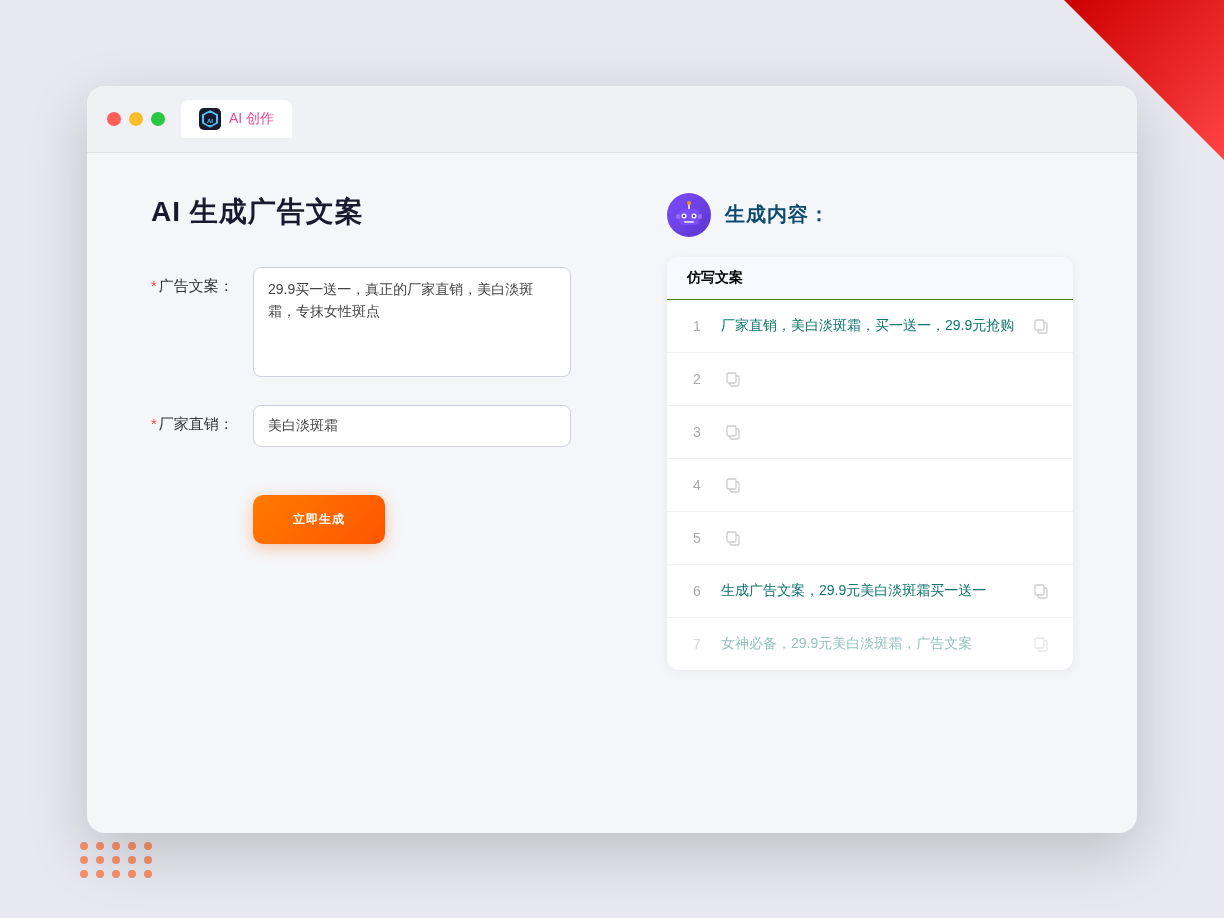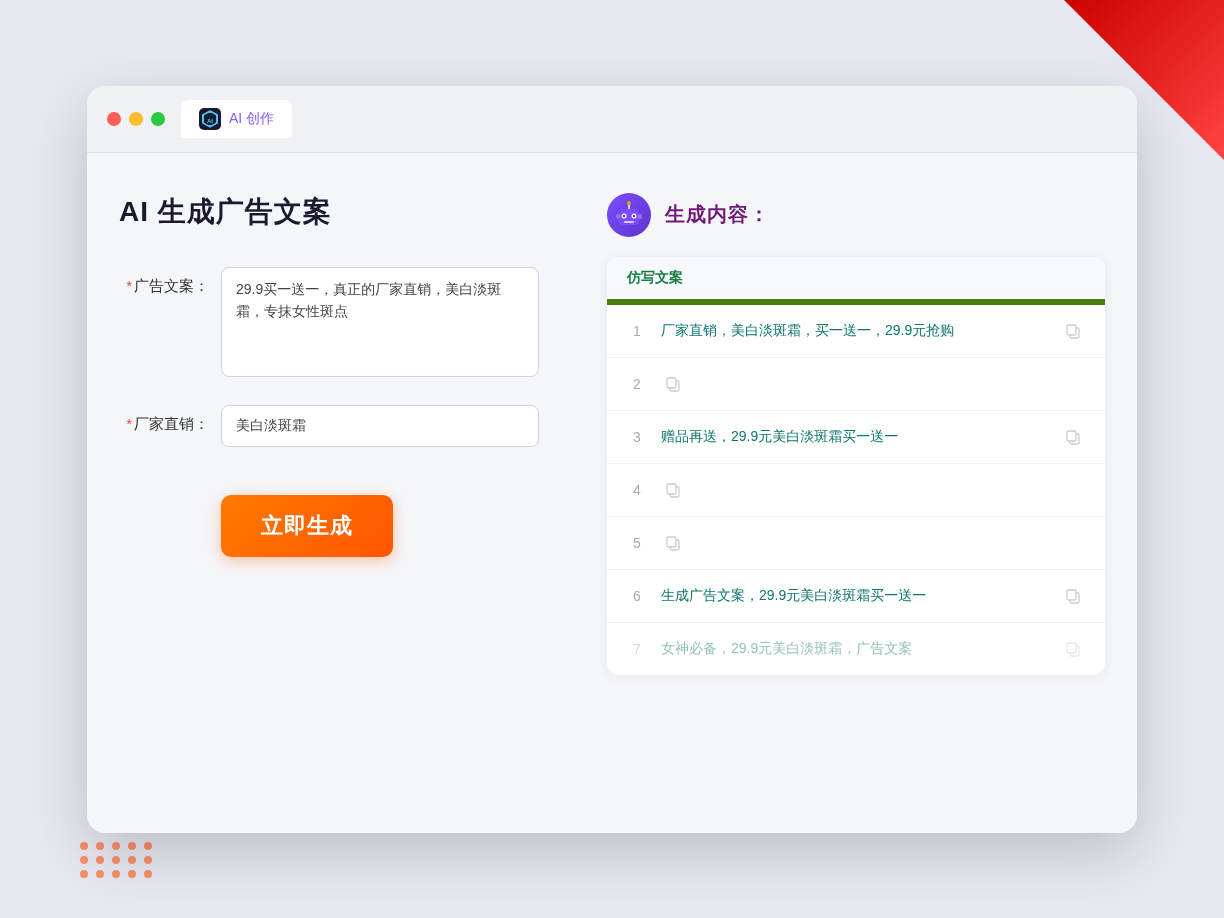--- a/index.html
+++ b/index.html
@@ -78,21 +78,21 @@
     .tl-green { background: #28c840; }
 
     .tab {
       display: flex;
       align-items: center;
       gap: 8px;
       background: #fff;
       border-radius: 8px 8px 0 0;
       padding: 8px 18px;
       font-size: 14px;
-      color: #8b5cf6;
+      color: #ec4899;
       font-weight: 500;
     }
 
     
     .ai-icon-tab {
       width: 22px;
       height: 22px;
       background: #1a1a2e;
       border-radius: 5px;
       display: flex;
@@ -106,22 +106,22 @@
       height: 12px;
       border: 2px solid #4fc3f7;
       clip-path: polygon(50% 0%, 100% 25%, 100% 75%, 50% 100%, 0% 75%, 0% 25%);
       background: transparent;
       position: absolute;
     }
 
     
     .main-content {
       display: flex;
-      padding: 40px 32px;
-      gap: 68px;
+      padding: 40px 64px;
+      gap: 96px;
       min-height: 680px;
     }
 
     
     .left-panel {
       flex: 0 0 420px;
     }
     .page-title {
       font-size: 28px;
       font-weight: 700;
@@ -135,21 +135,21 @@
       align-items: flex-start;
       margin-bottom: 28px;
       gap: 12px;
     }
     .form-label {
       font-size: 15px;
       color: #333;
       white-space: nowrap;
       padding-top: 10px;
       min-width: 90px;
-      text-align: right;
+      text-align: left;
     }
     .required-star {
       color: #ff4444;
       margin-right: 2px;
     }
     .form-input {
       flex: 1;
       border: 1.5px solid #d0d0e0;
       border-radius: 8px;
       padding: 10px 14px;
@@ -167,21 +167,21 @@
     .text-input {
       height: 42px;
     }
 
     .generate-btn {
       background: linear-gradient(135deg, #ff7a00, #ff5500);
       color: #fff;
       border: none;
       border-radius: 10px;
       padding: 16px 40px;
-      font-size: 22px;
+      font-size: 12px;
       font-weight: 600;
       cursor: pointer;
       margin-top: 20px;
       margin-left: 102px;
       letter-spacing: 1px;
       box-shadow: 0 4px 15px rgba(255, 100, 0, 0.35);
     }
 
     
     .right-panel {
@@ -199,38 +199,38 @@
       background: linear-gradient(135deg, #7c4dff, #5c35cc);
       border-radius: 50%;
       display: flex;
       align-items: center;
       justify-content: center;
       position: relative;
     }
     .result-title {
       font-size: 20px;
       font-weight: 600;
-      color: #701a75;
+      color: #0c4a6e;
       letter-spacing: 1px;
     }
 
     
     .results-table {
       background: #fff;
       border-radius: 12px;
       overflow: hidden;
       box-shadow: 0 2px 12px rgba(0,0,0,0.06);
     }
     .results-header-row {
       background: #f8f9ff;
       padding: 12px 20px;
       font-size: 14px;
       font-weight: 600;
-      color: #15803d;
-      border-bottom: 6px solid #4d7c0f;
+      color: #000000;
+      border-bottom: 1px solid #4d7c0f;
     }
     .result-row {
       display: flex;
       align-items: center;
       padding: 14px 20px;
       border-bottom: 1px solid #f0f1f5;
       gap: 14px;
       transition: background 0.15s;
     }
     .result-row:last-child {
@@ -379,21 +379,20 @@
               <span class="row-num">2</span>
               <span class="copy-icon">
                 <svg width="16" height="16" viewBox="0 0 16 16" fill="none">
                   <rect x="5" y="5" width="9" height="10" rx="1.5" stroke="#ccc" stroke-width="1.3"></rect>
                   <rect x="2" y="2" width="9" height="10" rx="1.5" stroke="#ccc" stroke-width="1.3" fill="white"></rect>
                 </svg>
               </span>
             </div>
             <div class="result-row">
               <span class="row-num">3</span>
-              <span class="row-text">赠品再送，29.9元美白淡斑霜买一送一</span>
               <span class="copy-icon">
                 <svg width="16" height="16" viewBox="0 0 16 16" fill="none">
                   <rect x="5" y="5" width="9" height="10" rx="1.5" stroke="#ccc" stroke-width="1.3"></rect>
                   <rect x="2" y="2" width="9" height="10" rx="1.5" stroke="#ccc" stroke-width="1.3" fill="white"></rect>
                 </svg>
               </span>
             </div>
             <div class="result-row">
               <span class="row-num">4</span>
               <span class="copy-icon">

